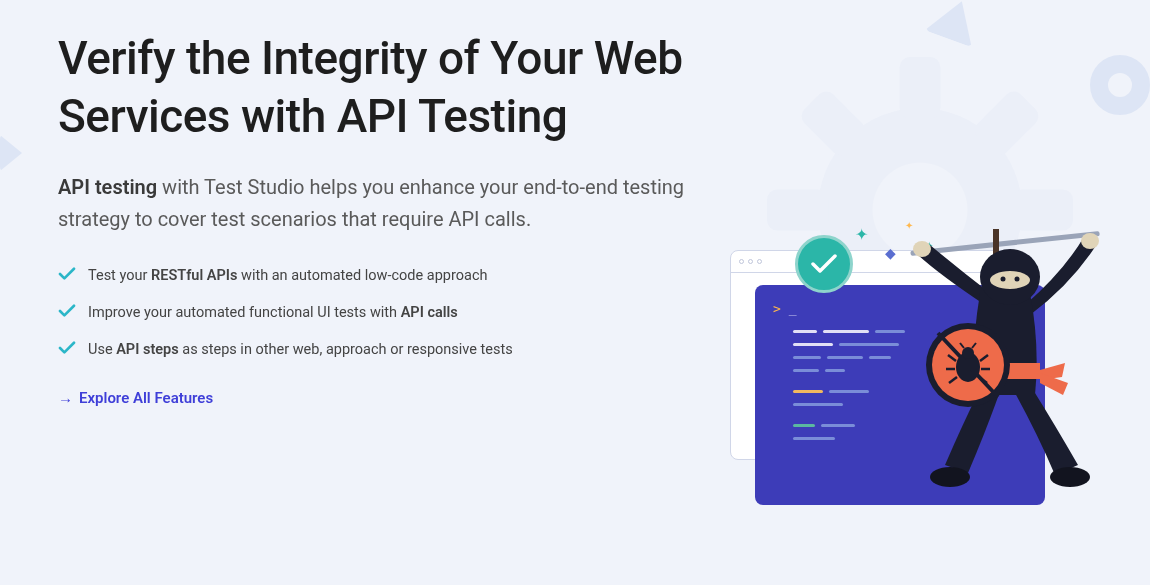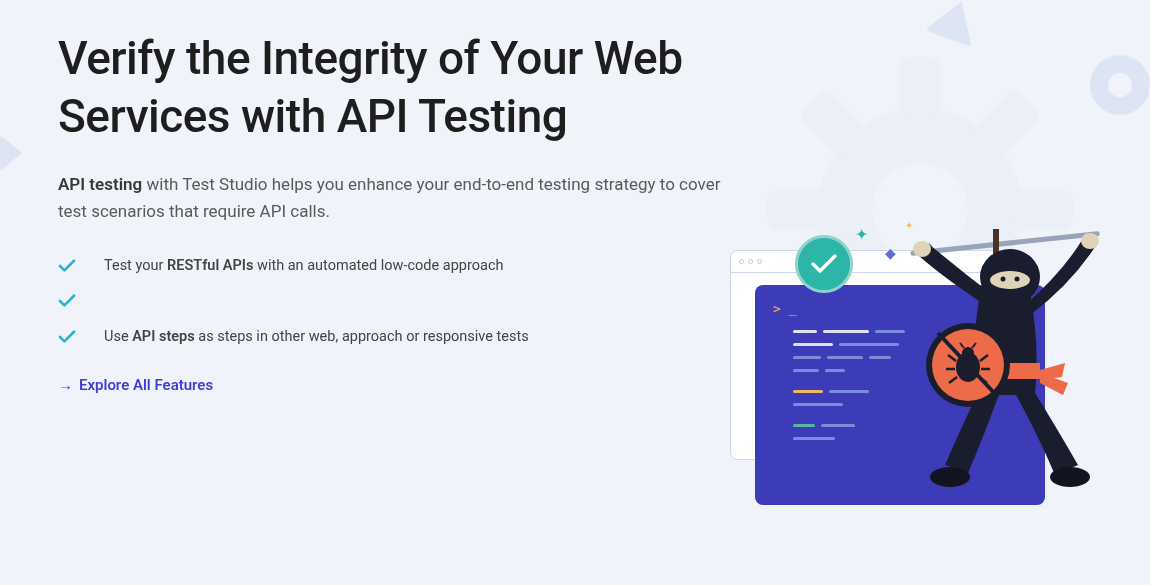--- a/index.html
+++ b/index.html
@@ -75,40 +75,40 @@
     .heading {
       font-size: 46px;
       font-weight: 500;
       line-height: 1.25;
       color: #1e1e1e;
       margin-bottom: 26px;
       letter-spacing: -0.5px;
     }
     
     .subtitle {
-      font-size: 17px;
+      font-size: 20px;
       line-height: 1.6;
       color: #5a5a5a;
       margin-bottom: 32px;
     }
     
     .subtitle strong {
       font-weight: 600;
       color: #3a3a3a;
     }
     
     .feature-list {
       list-style: none;
       margin-bottom: 30px;
     }
     
     .feature-item {
       display: flex;
-      align-items: center;
-      gap: 28px;
+      align-items: flex-start;
+      gap: 12px;
       margin-bottom: 20px;
       font-size: 14.5px;
       color: #444;
     }
     
     .feature-item strong {
       font-weight: 600;
     }
     
     .check-icon {
@@ -276,20 +276,21 @@
       <li class="feature-item">
         <svg class="check-icon" viewBox="0 0 20 16">
           <path d="M2 8 L7 13 L18 2" stroke="#2bb6c8" stroke-width="3" fill="none" stroke-linecap="round" stroke-linejoin="round"></path>
         </svg>
         <span><span>Test your </span><strong>RESTful APIs</strong><span> with an automated low-code approach</span></span>
       </li>
       <li class="feature-item">
         <svg class="check-icon" viewBox="0 0 20 16">
           <path d="M2 8 L7 13 L18 2" stroke="#2bb6c8" stroke-width="3" fill="none" stroke-linecap="round" stroke-linejoin="round"></path>
         </svg>
+        <span><span>Improve your automated functional UI tests with </span><strong>API calls</strong><span></span></span>
       </li>
       <li class="feature-item">
         <svg class="check-icon" viewBox="0 0 20 16">
           <path d="M2 8 L7 13 L18 2" stroke="#2bb6c8" stroke-width="3" fill="none" stroke-linecap="round" stroke-linejoin="round"></path>
         </svg>
         <span><span>Use </span><strong>API steps</strong><span> as steps in other web, approach or responsive tests</span></span>
       </li>
     </ul>
     
     <a class="cta-link">

